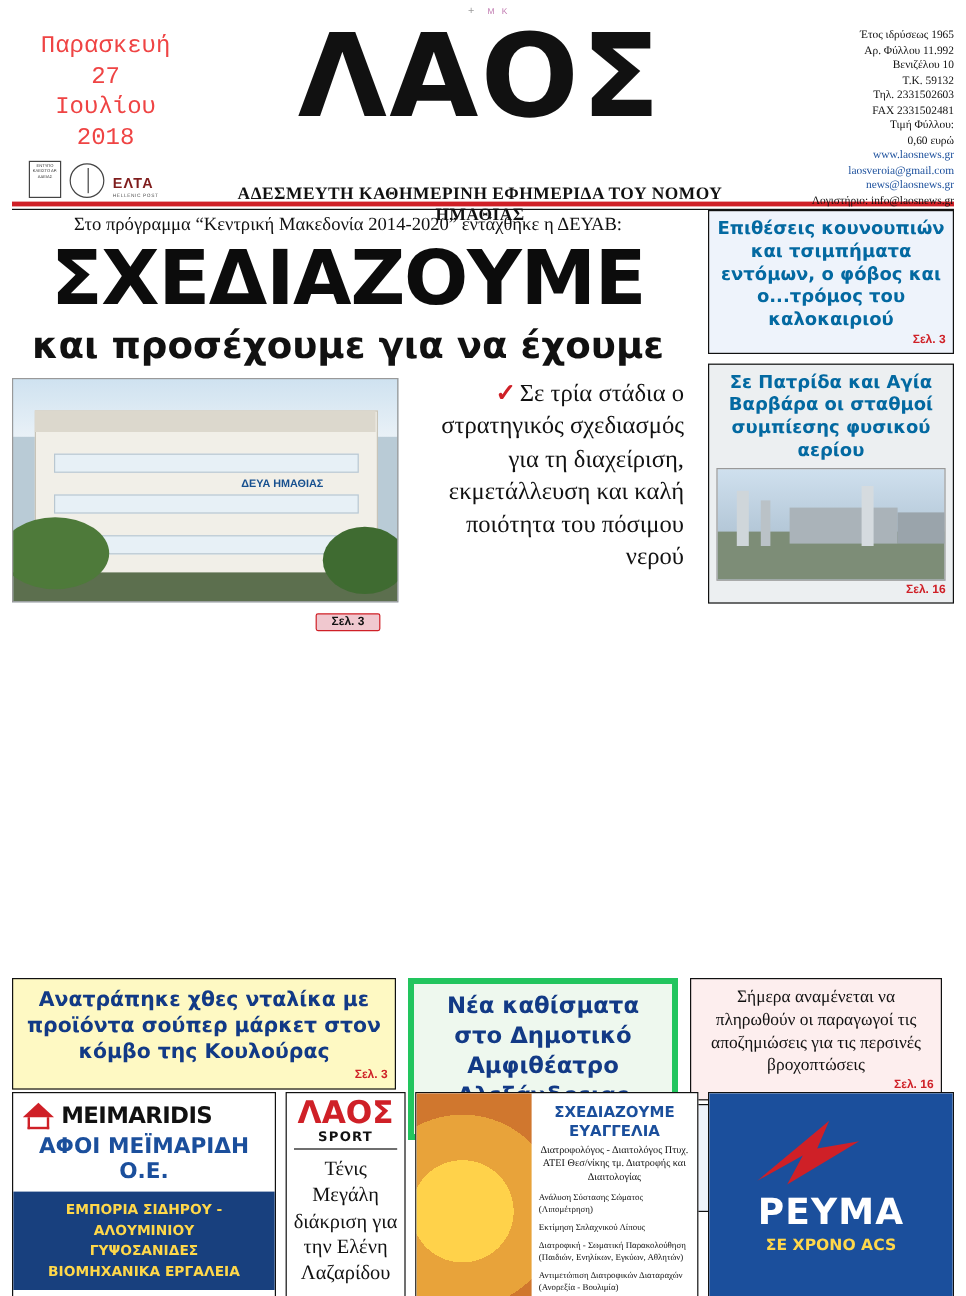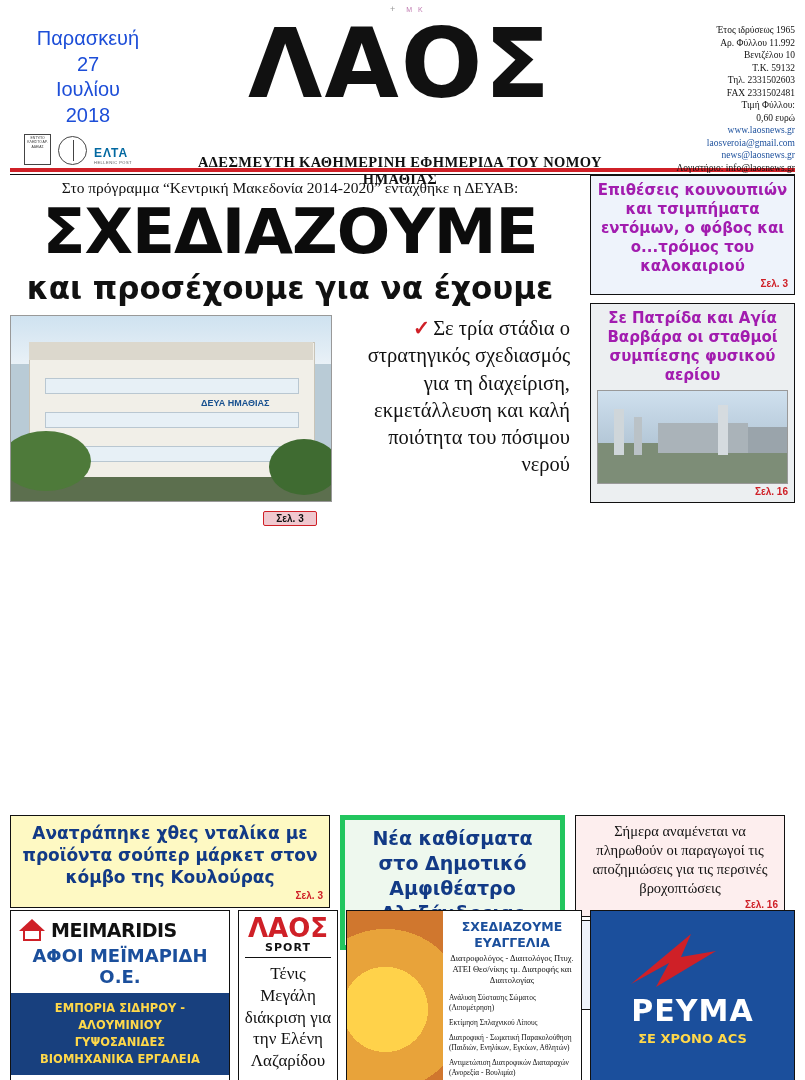--- a/index.html
+++ b/index.html
@@ -6,36 +6,36 @@
   body{width:805px;height:1080px;background:#fff;font-family:"Liberation Sans",sans-serif;color:#111;overflow:hidden;}
   .page{position:relative;width:805px;height:1080px;background:#fff;}
 
   
   .masthead{position:relative;height:168px;}
   .reg-marks{position:absolute;top:4px;left:390px;font-size:9px;color:#888;letter-spacing:2px;}
   .reg-marks .m1{color:#9a9a9a;}
   .reg-marks .m2{color:#c07ab0;font-size:7px;}
 
   .date-block{position:absolute;left:18px;top:26px;width:140px;text-align:center;
-    font-family:Liberation Sans, sans-serif;font-size:20px;line-height:1.28;color:#1d4ed8;}
+    font-family:Liberation Mono, monospace;font-size:20px;line-height:1.28;color:#ef4444;}
 
   .logo-wrap{position:absolute;left:165px;top:16px;width:470px;text-align:center;}
   .logo{font-family:"DejaVu Sans",sans-serif;font-weight:bold;font-size:96px;line-height:96px;letter-spacing:2px;color:#111;}
   .subtitle{font-family:"Liberation Serif",serif;font-weight:bold;font-size:14.5px;letter-spacing:0.4px;margin-top:42px;color:#111;}
 
   .info-block{position:absolute;right:10px;top:24px;width:155px;text-align:right;
     font-family:"Liberation Serif",serif;font-size:9.5px;line-height:1.32;color:#111;}
   .info-block .blue{color:#1b4f9c;}
 
   .stamps{position:absolute;left:24px;top:134px;display:flex;align-items:flex-end;gap:7px;}
   .stamp-box{width:27px;height:31px;border:1px solid #444;font-size:3.4px;line-height:1.25;
     text-align:center;padding:1px;box-sizing:border-box;color:#333;}
   .stamp-circle{width:27px;height:27px;border-radius:50%;border:1px solid #444;position:relative;}
   .stamp-circle:before{content:"";position:absolute;left:50%;top:3px;bottom:3px;width:1px;background:#444;}
-  .elta{font-family:"Liberation Sans",sans-serif;font-weight:bold;font-size:12px;color:#0369a1;letter-spacing:1px;}
+  .elta{font-family:"Liberation Sans",sans-serif;font-weight:bold;font-size:12px;color:#7f1d1d;letter-spacing:1px;}
   .elta-sub{font-size:4px;color:#555;letter-spacing:.5px;}
 
   .rule-red{height:4px;background:#cf2027;margin:0 10px;}
   .rule-thin{height:1px;background:#111;margin:2px 10px 0 10px;}
 
   
   .content{position:relative;padding:6px 10px 0 10px;}
 
   .lead{position:absolute;left:10px;top:0;width:560px;}
   .kicker{font-family:"Liberation Serif",serif;font-size:15.5px;text-align:center;color:#111;margin:4px 0 0 0;}
@@ -52,21 +52,21 @@
   .pill{display:inline-block;background:#f0c8cf;border:1px solid #cf2027;color:#111;
     font-size:10px;font-weight:bold;padding:1px 12px;border-radius:2px;font-family:"Liberation Sans",sans-serif;}
   .pill-wrap{text-align:center;margin-top:8px;}
 
   
   .rcol{position:absolute;right:10px;top:0;width:205px;}
   .rbox{border:1px solid #111;margin-bottom:8px;padding:5px 6px;box-sizing:border-box;}
   .rbox.blue{background:#eef3fb;}
   .rbox.grey{background:#eceff1;}
   .rbox h3{margin:0;font-family:"DejaVu Sans",sans-serif;font-weight:bold;font-size:15px;line-height:19px;
-    text-align:center;color:#a21caf;}
+    text-align:center;color:#0369a1;}
   .rbox .cap{font-family:"Liberation Serif",serif;font-size:10.5px;line-height:1.3;text-align:right;color:#111;}
   .face{width:60px;height:72px;background:linear-gradient(#cfd8df,#8f9aa3);border:1px solid #888;float:left;margin:4px 6px 2px 0;position:relative;overflow:hidden;}
   .face .head{position:absolute;left:14px;top:8px;width:30px;height:34px;border-radius:50% 50% 45% 45%;background:#d8b08e;}
   .face .hair{position:absolute;left:12px;top:5px;width:34px;height:14px;border-radius:16px 16px 0 0;background:#6b6b6b;}
   .face .body{position:absolute;left:4px;bottom:0;width:52px;height:28px;background:#4a6c93;border-radius:14px 14px 0 0;}
   .face .shirt{position:absolute;left:20px;bottom:0;width:18px;height:20px;background:#e9eef3;}
   .sel{display:block;text-align:right;font-size:10px;font-weight:bold;color:#cf2027;margin-top:2px;font-family:"Liberation Sans",sans-serif;}
   .gasphoto{height:92px;border:1px solid #999;margin-top:5px;background:linear-gradient(#cfe0ee,#9fb4c6);position:relative;overflow:hidden;}
 
   

